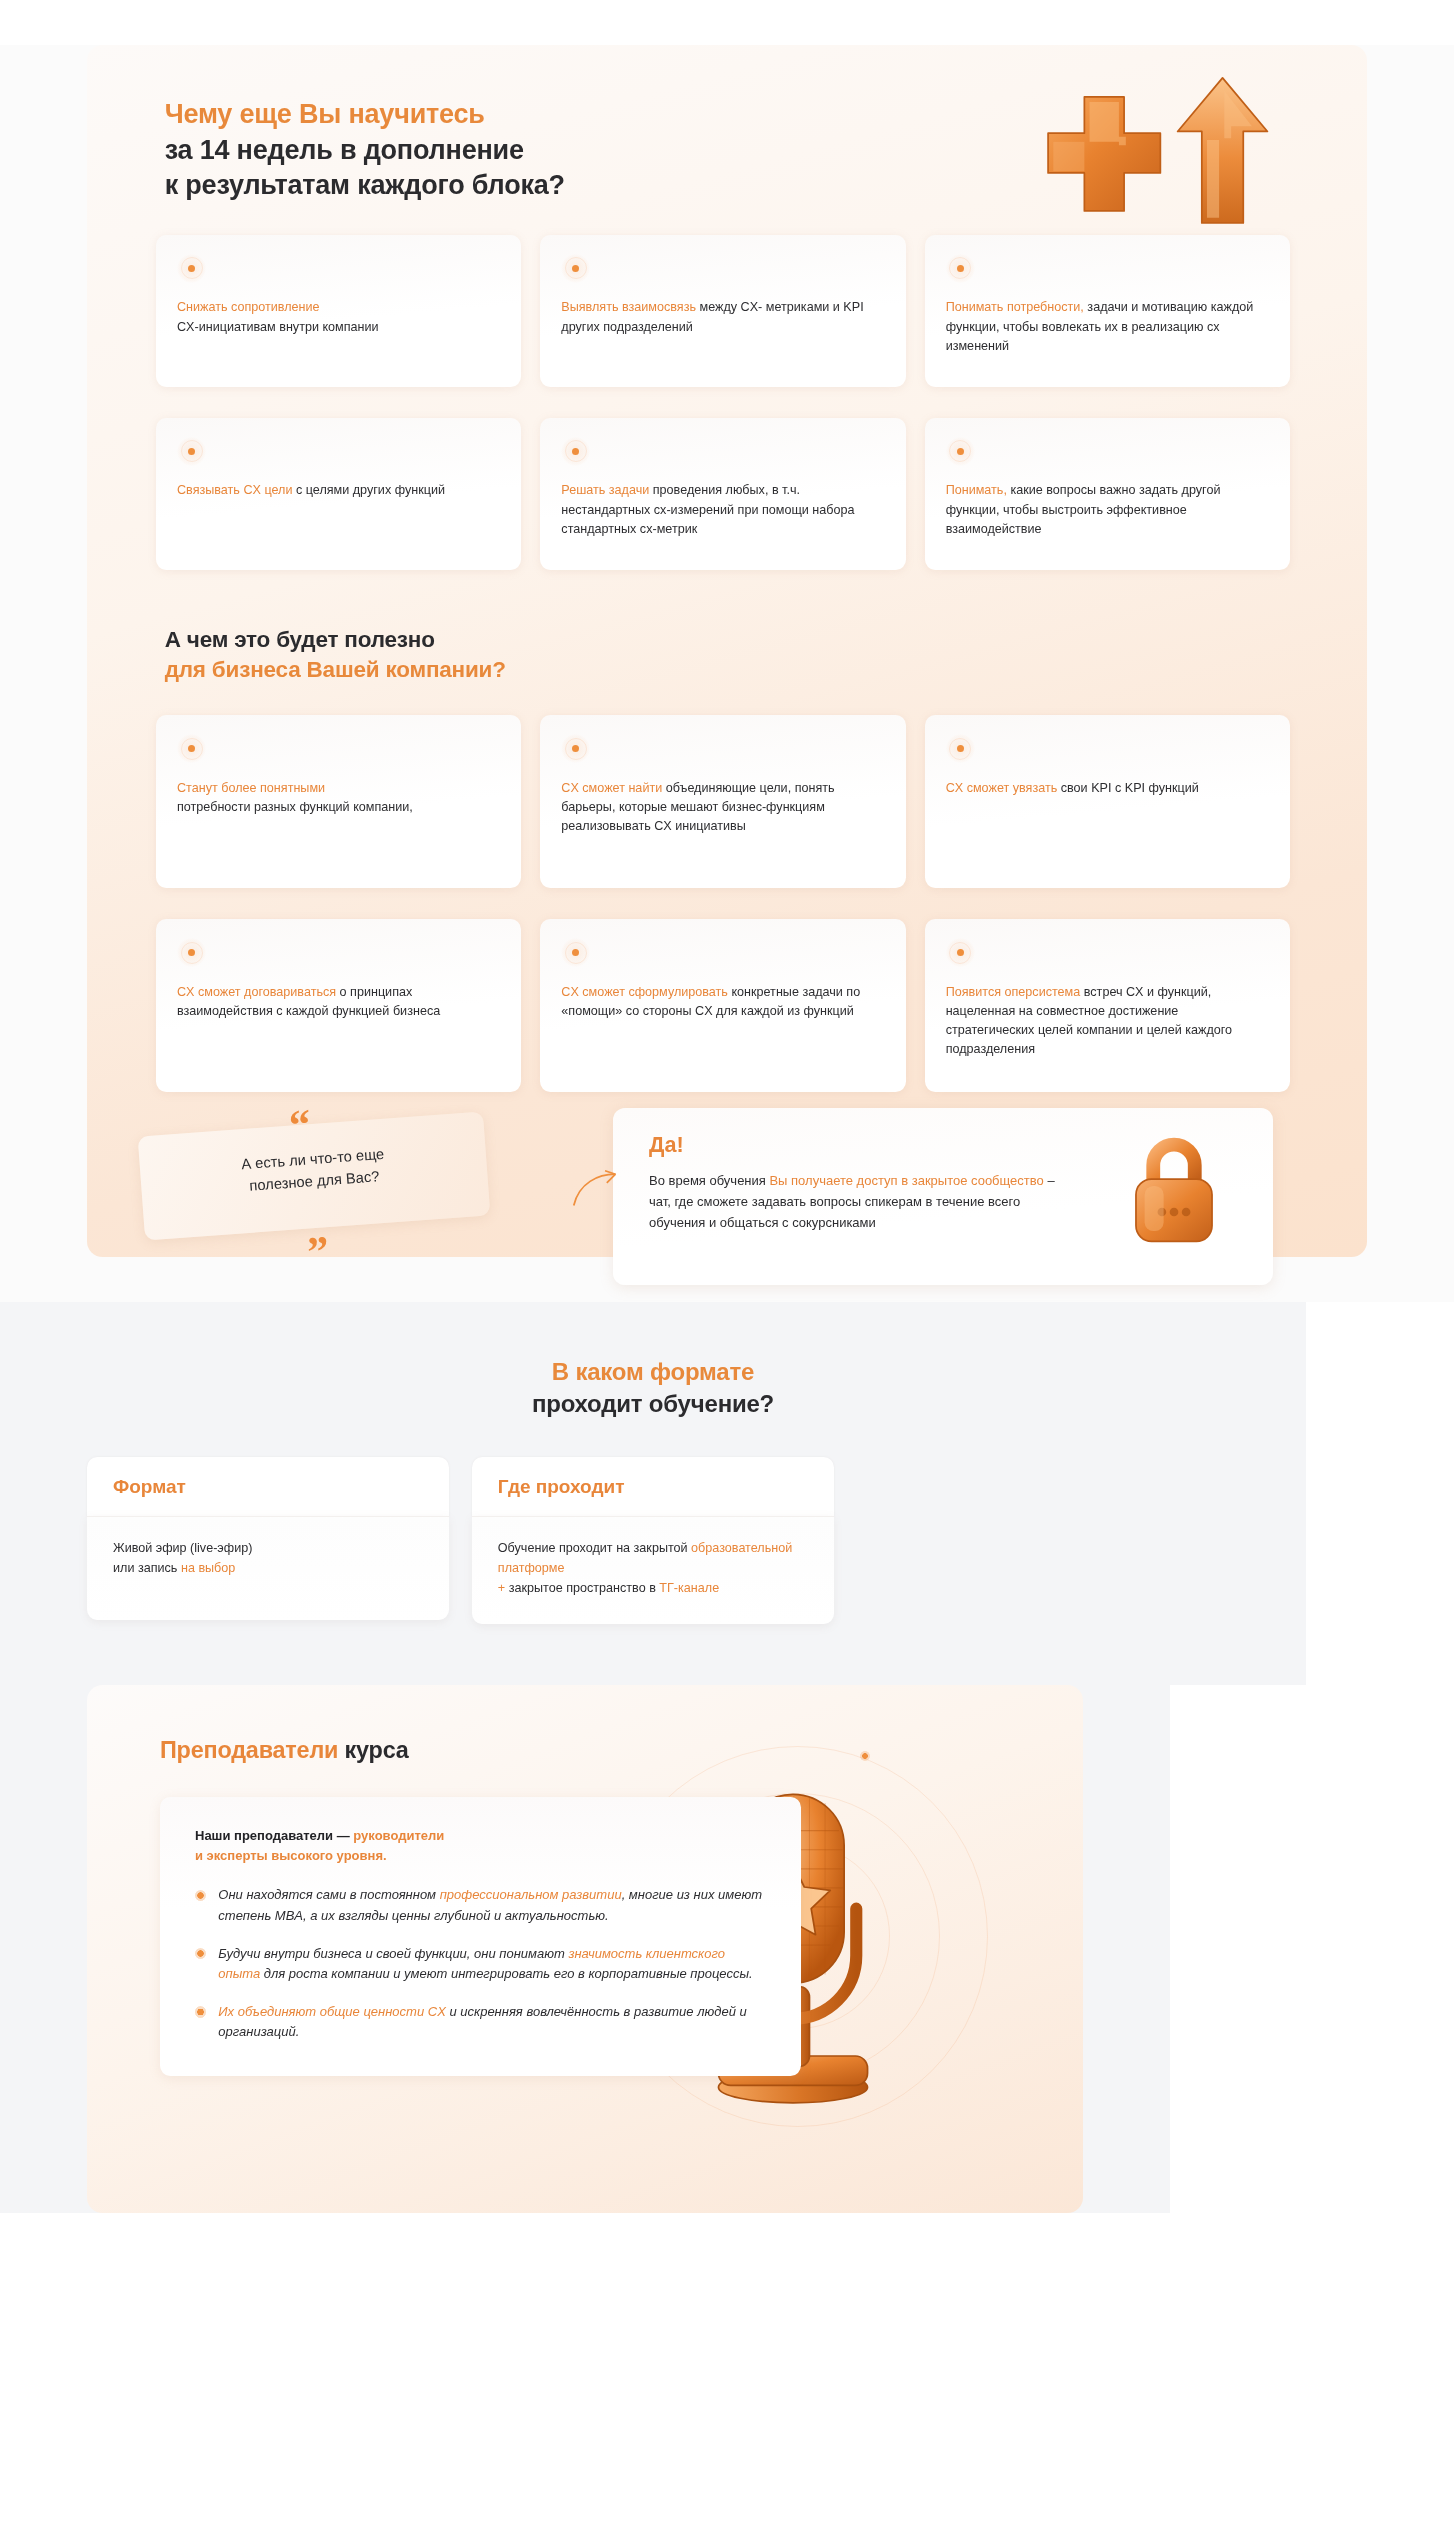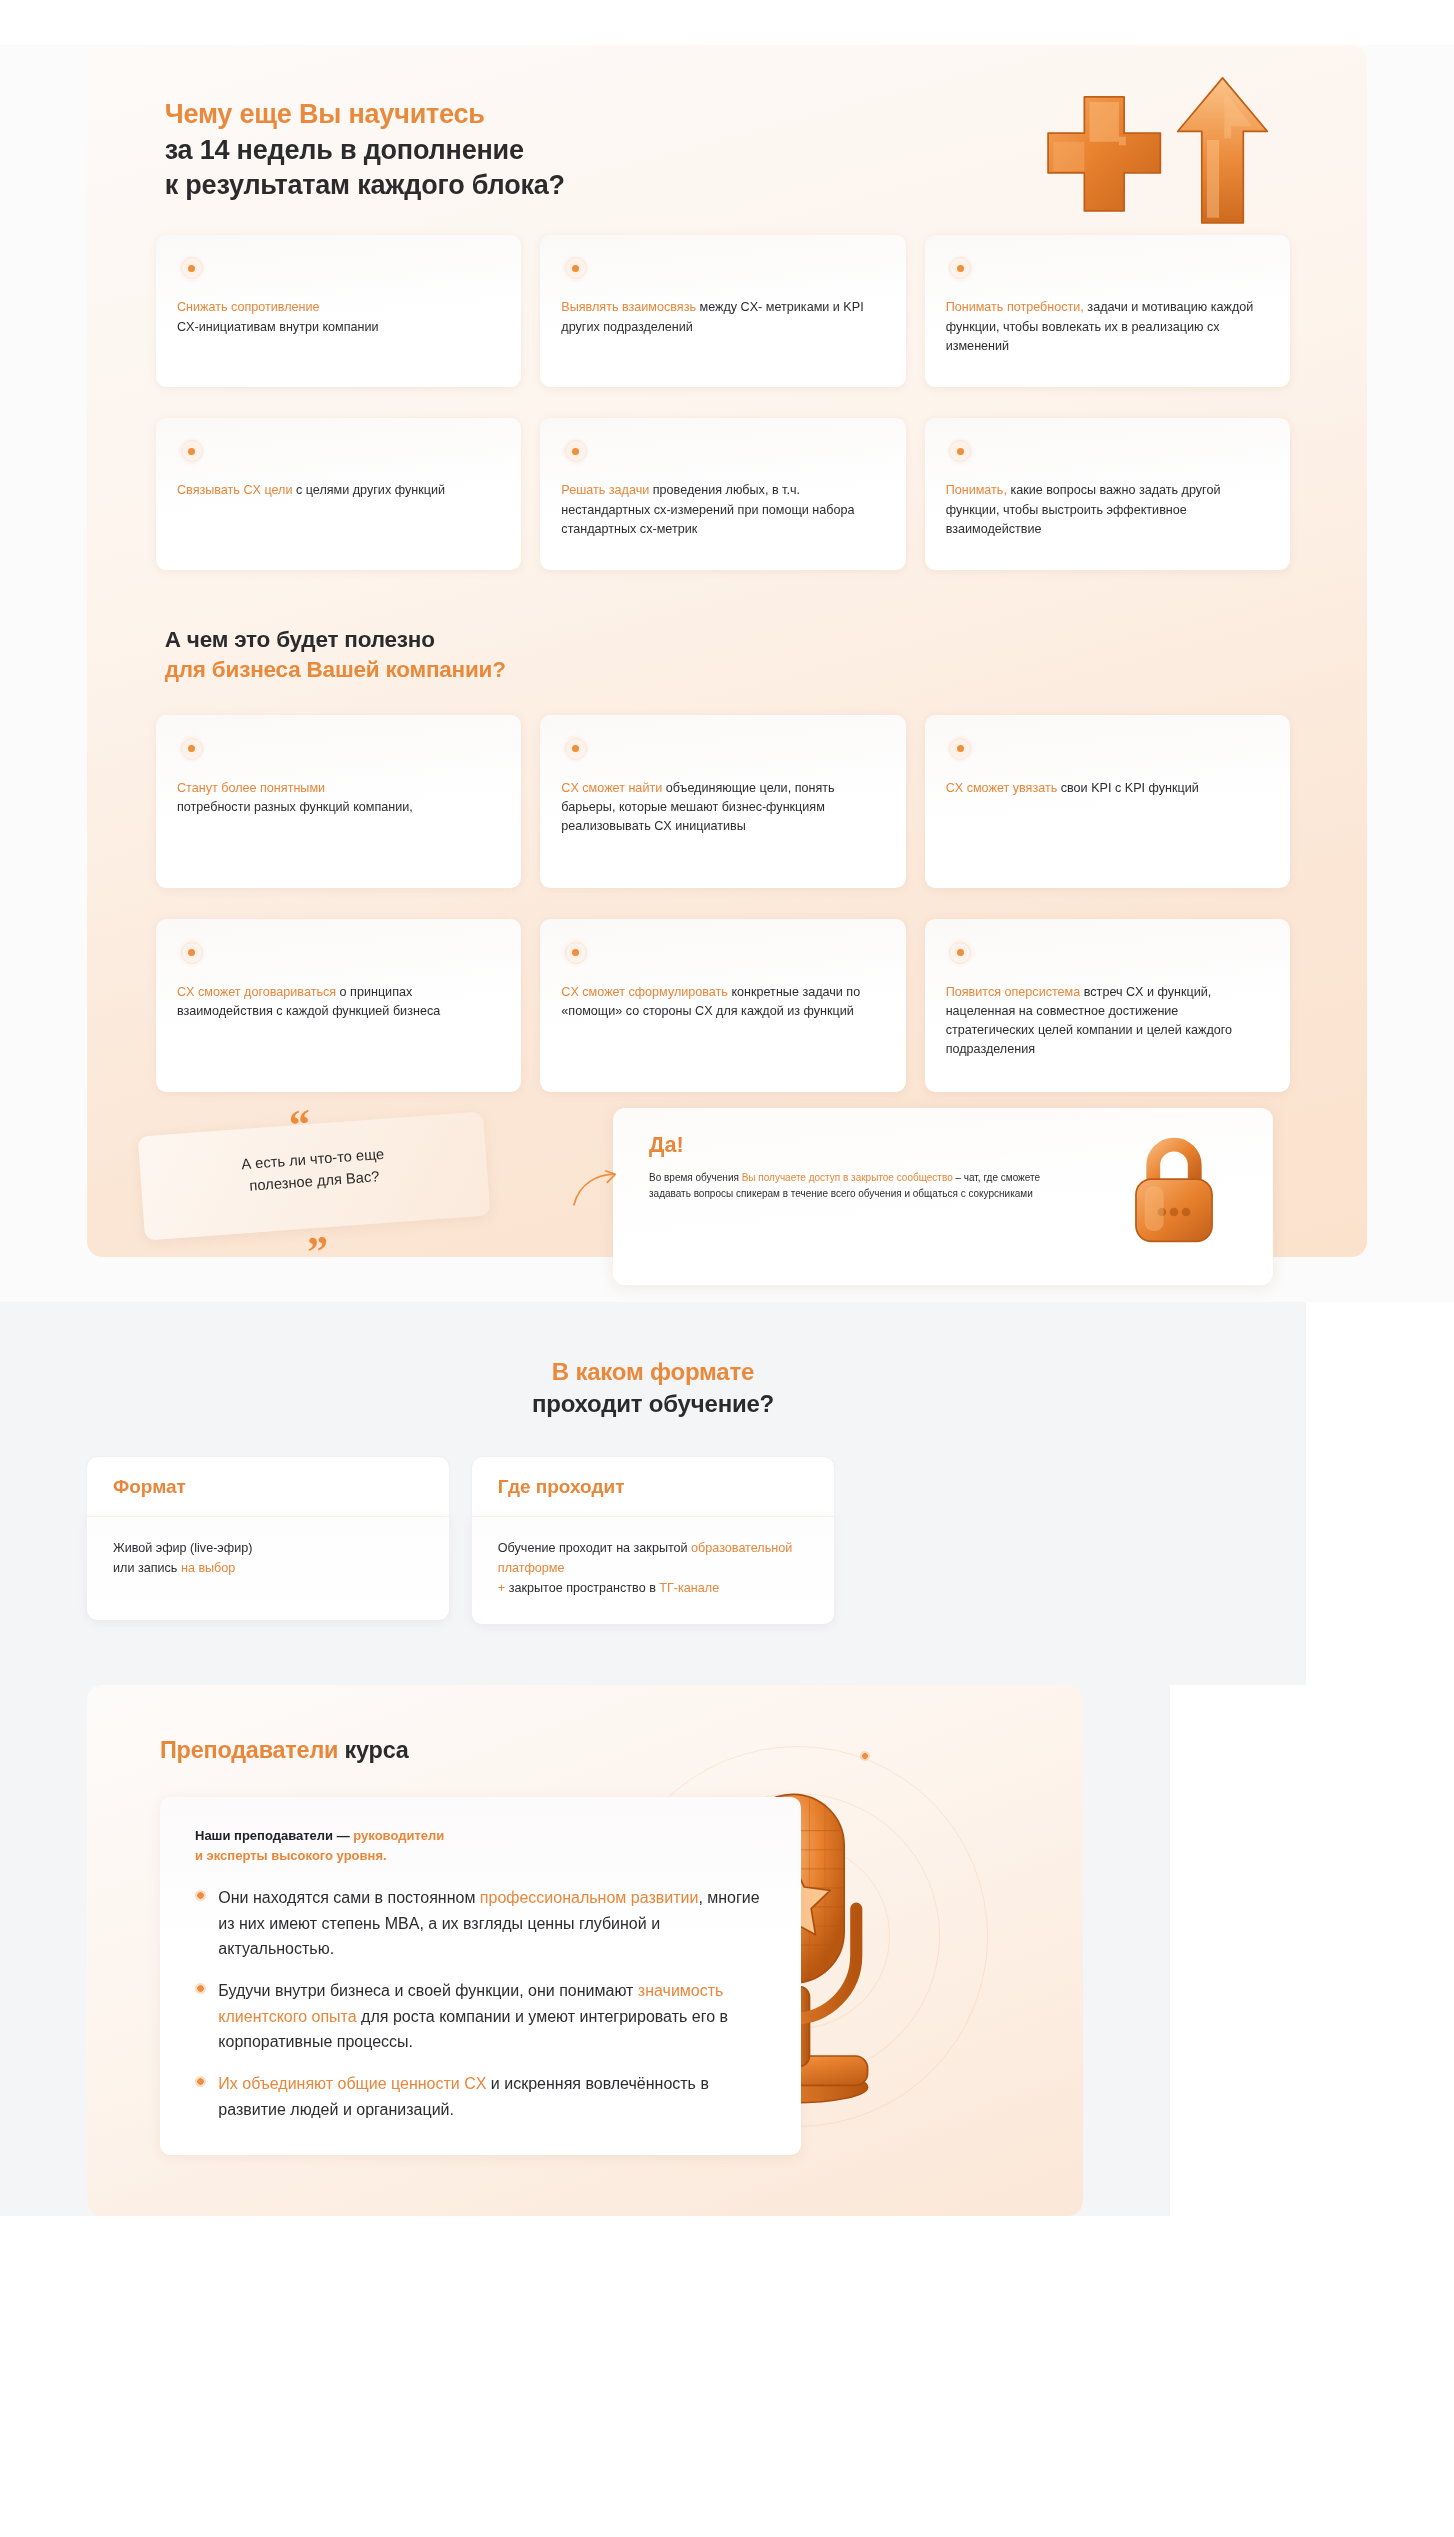--- a/index.html
+++ b/index.html
@@ -128,21 +128,21 @@
     position: absolute;
     left: 526px; top: 0;
     width: 660px;
     background: linear-gradient(175deg,#fdfbfa 0%,#ffffff 60%);
     border-radius: 12px;
     padding: 24px 29px 29px 36px;
     box-shadow: 0 2.6px 14px rgba(190,150,120,0.17);
     min-height: 177px;
   }
   .yes-title { font-size: 21.6px; font-weight: 700; color: #e8863a; margin-bottom: 12px; }
-  .yes-text { font-size: 10px; line-height: 1.62; color: #2d2d30; width: 407px; }
+  .yes-text { font-size: 13px; line-height: 1.62; color: #2d2d30; width: 407px; }
   .yes-text .hl { color: #e8863a; }
   .lock-art { position: absolute; right: 47px; top: 21px; width: 104px; height: 121px; }
   .curl-arrow { position:absolute; left: 485px; top: 61px; width: 47px; height: 40px; z-index: 7; }
 
   
   .sec2 {
     position: relative;
     width: 1306px;
     background: #f4f5f7;
     padding: 54px 0 61px 0;
@@ -202,21 +202,21 @@
   .teach-lead { font-size: 13px; font-weight: 700; line-height: 1.55; color: #222226; margin-bottom: 19px; }
   .teach-lead .hl { color: #e8863a; }
   .t-item { display: flex; gap: 12px; margin-bottom: 17.3px; }
   .t-item:last-child { margin-bottom: 0; }
   .t-bullet {
     flex: 0 0 auto;
     width: 11.3px; height: 11.3px; margin-top: 4.3px;
     border-radius: 50%;
     background: radial-gradient(circle at 50% 50%, #ef8f3d 0 40%, rgba(239,143,61,.30) 42% 72%, rgba(239,143,61,0) 74%);
   }
-  .t-text { font-size: 16px; line-height: 1.58; color: #2d2d30; }
+  .t-text { font-size: 13px; line-height: 1.58; color: #2d2d30; font-style: italic; }
   .t-text .hl { color: #e8863a; }
 
   .mic-wrap { position: absolute; right: 83px; top: 47px; width: 407px; height: 407px; z-index: 2; }
   .ring {
     position: absolute; border-radius: 50%;
     border: 0.9px solid rgba(236,150,90,0.17);
     left: 50%; top: 50%;
   }
   .r1 { width: 381px; height: 381px; margin: -190px 0 0 -190px; }
   .r2 { width: 286px; height: 286px; margin: -143px 0 0 -143px; }

